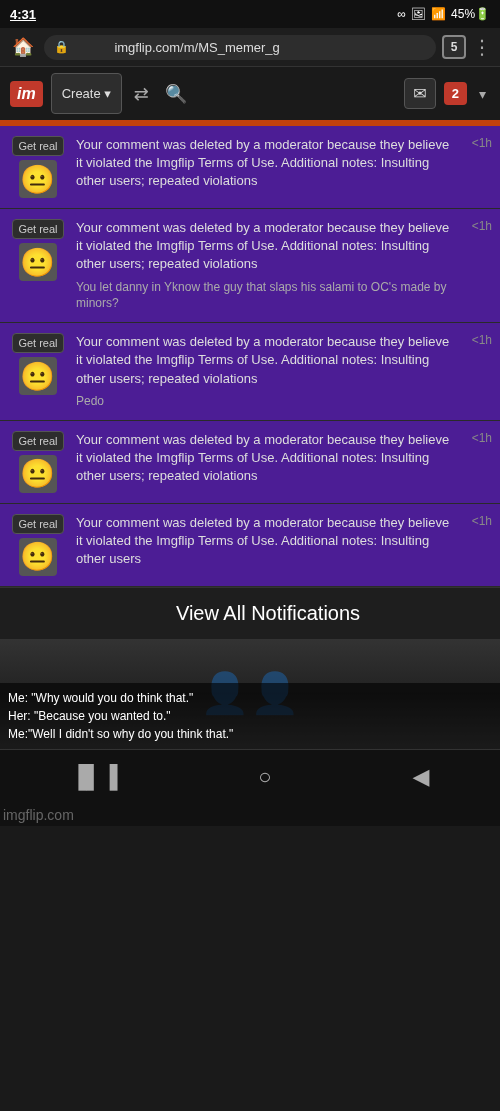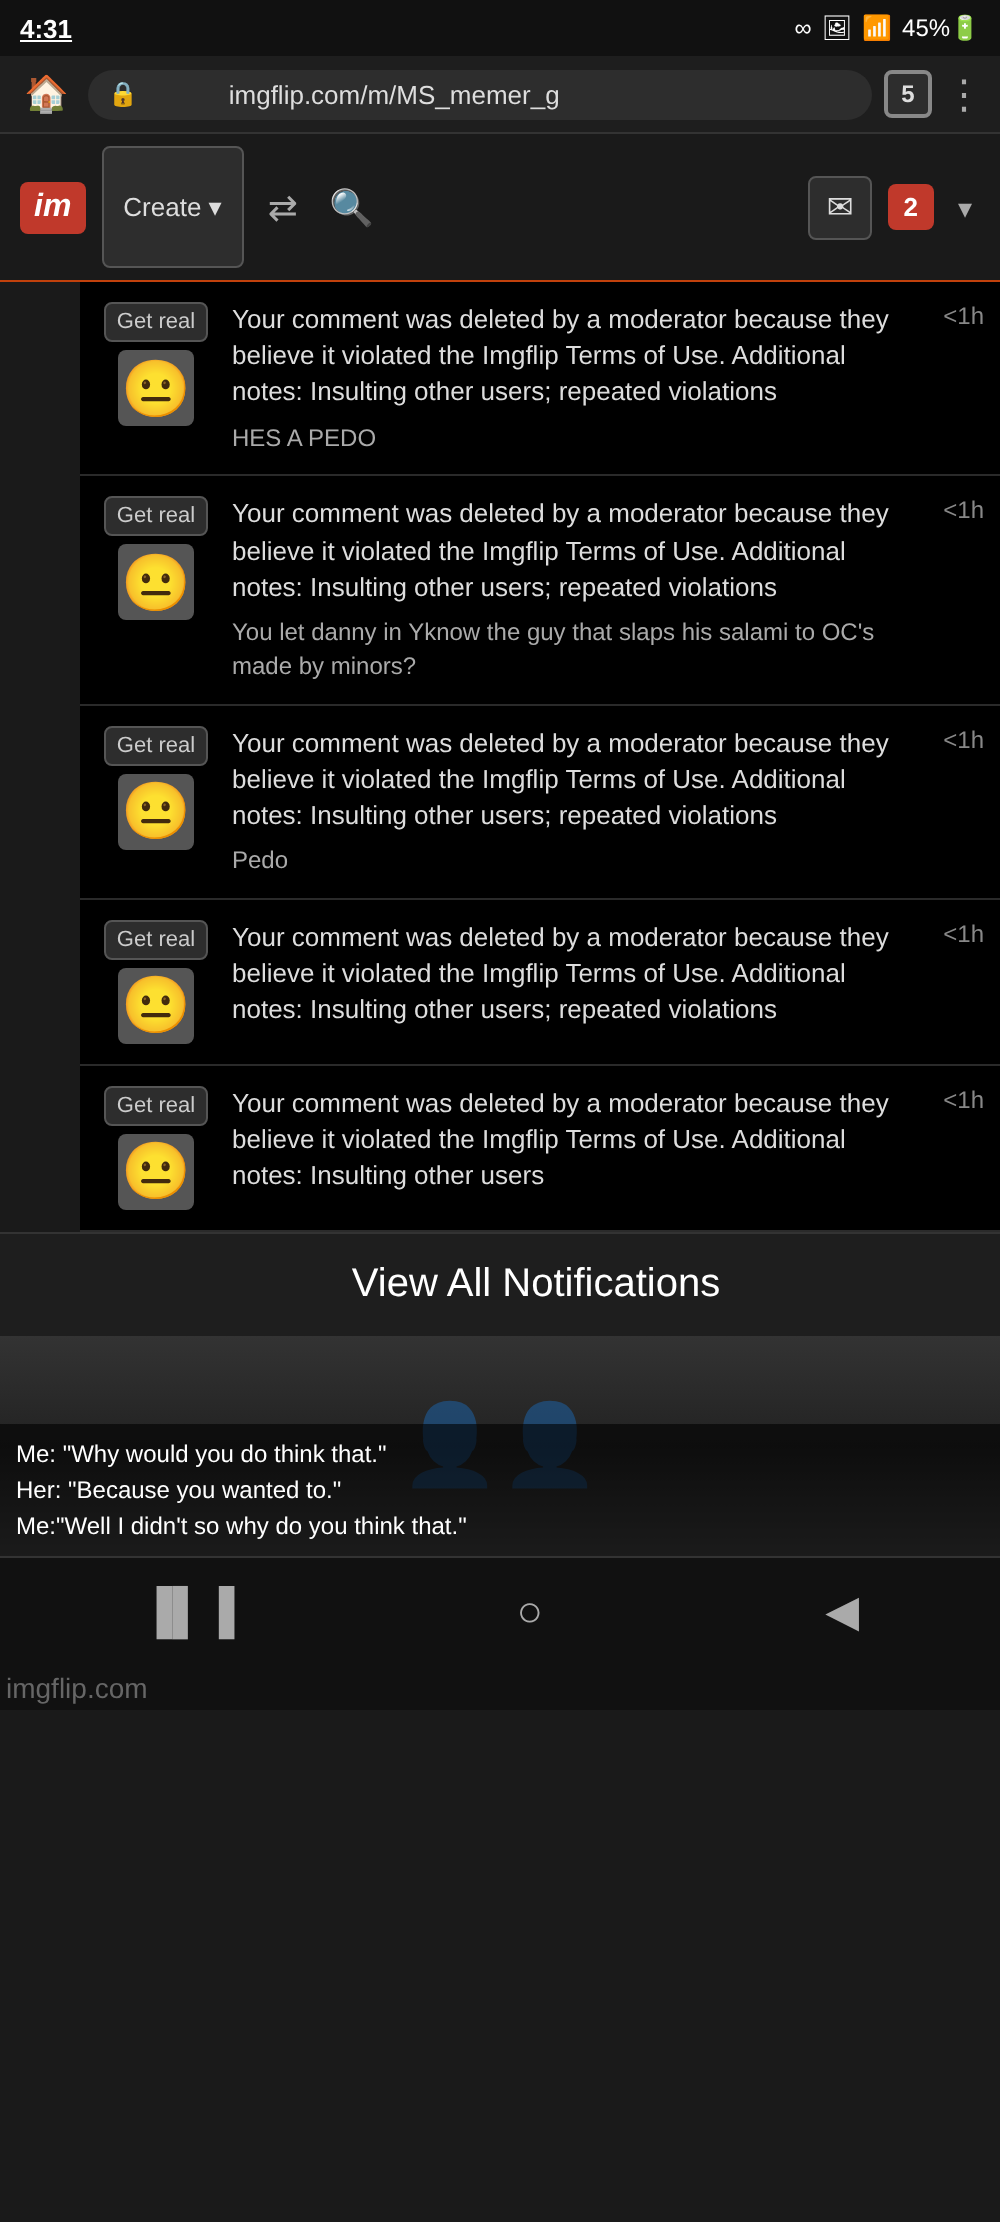--- a/index.html
+++ b/index.html
@@ -75,37 +75,37 @@
     }
     .more-btn { color: #aaa; font-size: 20px; cursor: pointer; }
 
     
     .imgflip-nav {
       background: #1a1a1a;
       display: flex;
       align-items: center;
       padding: 6px 10px;
       gap: 8px;
-      border-bottom: 1px solid #c2410c;
+      border-bottom: 6px solid #c2410c;
     }
     .logo-im {
       background: #c0392b;
       color: white;
       font-size: 16px;
       font-weight: bold;
       padding: 4px 7px;
       border-radius: 4px;
       font-style: italic;
     }
     .create-btn {
       background: #2d2d2d;
       color: #ddd;
       border: 1px solid #555;
       border-radius: 4px;
-      padding: 22px 10px;
+      padding: 12px 10px;
       font-size: 13px;
       cursor: pointer;
       display: flex;
       align-items: center;
       gap: 4px;
     }
     .shuffle-icon, .search-icon-nav {
       color: #aaa;
       font-size: 18px;
       cursor: pointer;
@@ -132,22 +132,21 @@
     }
     .dropdown-arrow {
       color: #aaa;
       font-size: 14px;
       cursor: pointer;
       padding: 4px;
     }
 
     
     .notification-list {
-      background: #000000;
-      margin-left: 40px;
+      background: #4c1d95;
     }
     .notification-item {
       display: flex;
       padding: 10px 8px;
       border-bottom: 1px solid #2a2a2a;
       gap: 8px;
       align-items: flex-start;
     }
     .avatar-block {
       display: flex;
@@ -312,21 +311,20 @@
 
   <div class="notification-item">
     <div class="avatar-block">
       <button class="get-real-btn">Get real</button>
       <div class="avatar-img">
         <span class="avatar-face">😐</span>
       </div>
     </div>
     <div class="notification-content">
       <div class="notification-main-text">Your comment was deleted by a moderator because they believe it violated the Imgflip Terms of Use. Additional notes: Insulting other users; repeated violations</div>
-      <div class="notification-comment">HES A PEDO</div>
     </div>
     <div class="notification-time">&lt;1h</div>
   </div>
 
   <div class="notification-item">
     <div class="avatar-block">
       <button class="get-real-btn">Get real</button>
       <div class="avatar-img">
         <span class="avatar-face">😐</span>
       </div>

